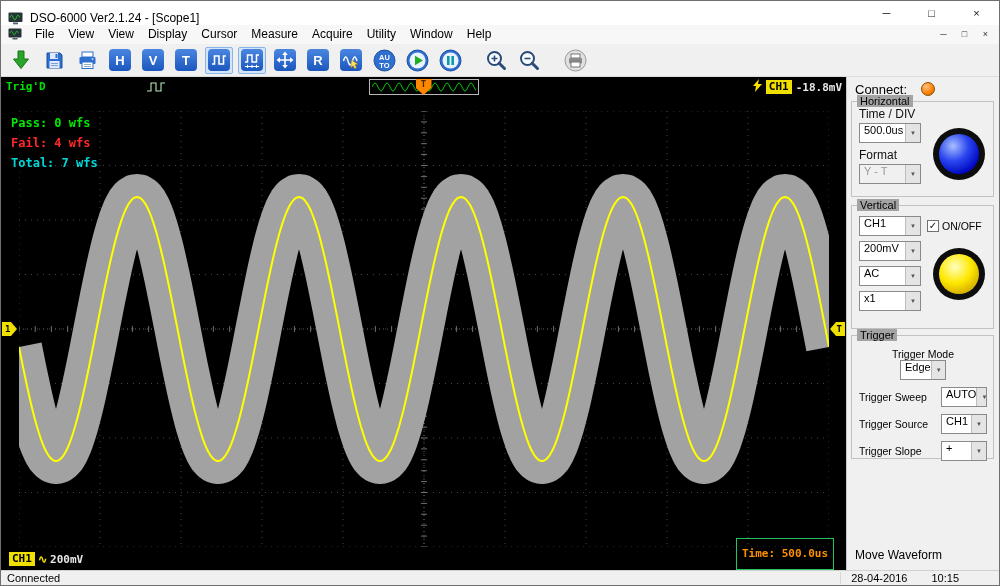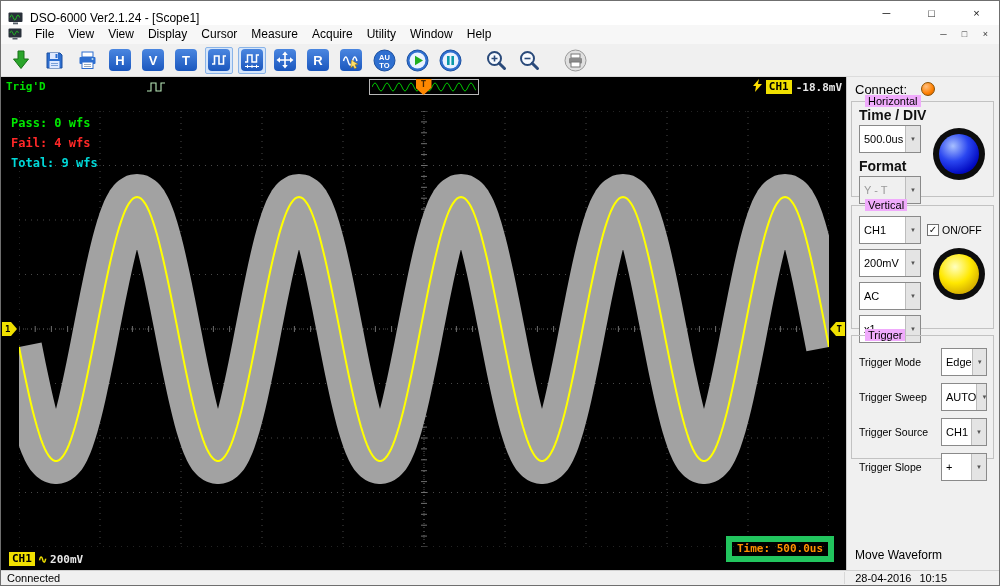--- a/index.html
+++ b/index.html
@@ -48,59 +48,59 @@
   .scope{flex:1;position:relative;background:#000;overflow:hidden;}
   .scope-svg{position:absolute;left:18px;top:14px;}
   .passfail{position:absolute;left:10px;top:16px;z-index:2;}
   .pf{font:bold 12px "DejaVu Sans Mono",monospace;line-height:20px;}
   .pass{color:#00e800;}.fail{color:#ff2828;}.total{color:#00d8d8;}
   .lmarker{position:absolute;left:1px;top:225px;width:15px;height:14px;background:#f0e000;clip-path:polygon(0 0,60% 0,100% 50%,60% 100%,0 100%);color:#000;font:bold 9px "DejaVu Sans Mono",monospace;display:flex;align-items:center;padding-left:3px;z-index:2;}
   .rmarker{position:absolute;right:1px;top:225px;width:15px;height:14px;background:#f0e000;clip-path:polygon(100% 0,40% 0,0 50%,40% 100%,100% 100%);color:#000;font:bold 9px "DejaVu Sans Mono",monospace;display:flex;align-items:center;justify-content:flex-end;padding-right:3px;z-index:2;}
   .ch-readout{position:absolute;left:8px;bottom:4px;display:flex;align-items:center;gap:3px;z-index:2;}
   .coupling{color:#f0e000;font:bold 11px "DejaVu Sans Mono",monospace;}
   .scale{color:#e8e8e8;font:bold 11px "DejaVu Sans Mono",monospace;}
-  .time-box{position:absolute;right:12px;bottom:8px;color:#ff9000;font:bold 11px "DejaVu Sans Mono",monospace;border:6px solid #22c55e;padding:0 5px;line-height:14px;z-index:2;}
+  .time-box{position:absolute;right:12px;bottom:0;color:#ff9000;font:bold 11px "DejaVu Sans Mono",monospace;border:1px solid #22c55e;padding:8px 5px;line-height:14px;z-index:2;}
 
   
   .rightpanel{width:153px;position:relative;background:#f0f0f0;border-left:1px solid #c8c8c8;flex:0 0 auto;font-size:11px;}
   .connect-row{position:absolute;top:5px;left:8px;right:8px;height:16px;}
   .connect-lbl{font-size:13px;line-height:16px;}
   .connect-dot{position:absolute;left:66px;top:0;width:14px;height:14px;border-radius:50%;background:radial-gradient(circle at 35% 30%,#ffc080,#ff8000 60%,#c05800);border:1px solid #8a5000;}
   .group{position:absolute;left:4px;width:143px;border:1px solid #c2c2c2;}
   .g-horizontal{top:24px;height:96px;}
   .g-vertical{top:128px;height:124px;}
   .g-trigger{top:258px;height:124px;}
-  .gtitle{position:absolute;top:-7px;left:5px;background:#f0abfc;padding:0 3px;font-size:11px;color:#000;margin-left:8px;}
-  .gl{font-size:14px;margin:5px 0 2px 7px;color:#111;font-weight:bold;}
-  .combo{height:28px;background:#fff;border:1px solid #8a8a8a;display:flex;align-items:center;overflow:hidden;}
+  .gtitle{position:absolute;top:-7px;left:5px;background:#a3a3a3;padding:0 3px;font-size:11px;color:#000;}
+  .gl{font-size:12px;margin:5px 0 2px 7px;color:#111;}
+  .combo{height:20px;background:#fff;border:1px solid #8a8a8a;display:flex;overflow:hidden;}
   .combo .cval{flex:1;padding-left:4px;font-size:11px;white-space:nowrap;}
   .combo .carr{width:15px;height:100%;background:#e4e4e4;border-left:1px solid #bdbdbd;display:flex;align-items:center;justify-content:center;font-size:6px;color:#555;flex:0 0 auto;}
   .combo.w62{width:62px;margin-left:7px;}
   .combo.disabled{background:#f0f0f0;}
   .combo.disabled .cval{color:#9a9a9a;}
   .combo.small{width:46px;}
   .knob{position:absolute;width:52px;height:52px;border-radius:50%;background:#0d0d0d;display:flex;align-items:center;justify-content:center;}
   .knob .knob-core{width:40px;height:40px;border-radius:50%;}
   .knob.blue .knob-core{background:radial-gradient(circle at 35% 30%,#a8c0ff,#2a46f0 40%,#0008c0 75%,#000050 100%);}
   .knob.yellow .knob-core{background:radial-gradient(circle at 40% 32%,#ffffc0,#ffe800 45%,#d0a800 80%,#907400 100%);}
   .g-horizontal .knob{right:8px;top:26px;}
   .g-vertical .knob{right:8px;top:42px;}
   .vrow{display:flex;align-items:center;margin-top:10px;margin-bottom:5px;}
   .cb{display:flex;align-items:center;gap:3px;font-size:10.5px;margin-left:6px;}
   .cbbox{width:12px;height:12px;border:1px solid #707070;background:#fff;font-size:10px;line-height:10px;text-align:center;color:#111;}
   .g-vertical .combo.w62{margin-bottom:5px;}
   .vrow .combo.w62{margin-bottom:0;}
   .trig-row{display:flex;align-items:center;justify-content:space-between;margin:7px 6px 0 7px;}
-  .trig-row:first-child{margin-top:12px;}
+  .trig-row:first-child{margin-top:12px;flex-direction:column;}
   .trig-lbl{font-size:10.5px;}
   .move-wf{position:absolute;bottom:8px;left:8px;font-size:12px;color:#000;}
 
   
   .statusbar{height:15px;display:flex;align-items:center;padding-left:6px;font-size:11px;background:#f0f0f0;border-top:1px solid #d0d0d0;flex:0 0 auto;position:relative;color:#000;}
-  .sb-right{position:absolute;right:52px;display:flex;gap:8px;border-left:1px solid #d8d8d8;padding-left:10px;}
+  .sb-right{position:absolute;right:40px;display:flex;gap:24px;border-left:1px solid #d8d8d8;padding-left:10px;}
 </style>
 </head>
 <body>
 
 <div class="window">
 
   <div class="titlebar">
     <span class="app-icon">
       <svg width="15" height="13" viewBox="0 0 15 13">
           <rect x="0.5" y="0.5" width="14" height="9.5" rx="1" fill="#28303a" stroke="#50holder" stroke-width="0"></rect>
@@ -329,21 +329,21 @@
             <line x1="0" y1="436.0" x2="810" y2="436.0" stroke="#474747" stroke-width="1" stroke-dasharray="1 5"></line>
             <line x1="405" y1="0" x2="405" y2="436" stroke="#5a5a5a" stroke-width="1" stroke-dasharray="1 3"></line>
             <line x1="0" y1="218" x2="810" y2="218" stroke="#5a5a5a" stroke-width="1" stroke-dasharray="1 3"></line>
             <path d="M0.0 215 V221 M16.2 215 V221 M32.4 215 V221 M48.6 215 V221 M64.8 215 V221 M81.0 215 V221 M97.2 215 V221 M113.4 215 V221 M129.6 215 V221 M145.8 215 V221 M162.0 215 V221 M178.2 215 V221 M194.4 215 V221 M210.6 215 V221 M226.8 215 V221 M243.0 215 V221 M259.2 215 V221 M275.4 215 V221 M291.6 215 V221 M307.8 215 V221 M324.0 215 V221 M340.2 215 V221 M356.4 215 V221 M372.6 215 V221 M388.8 215 V221 M405.0 215 V221 M421.2 215 V221 M437.4 215 V221 M453.6 215 V221 M469.8 215 V221 M486.0 215 V221 M502.2 215 V221 M518.4 215 V221 M534.6 215 V221 M550.8 215 V221 M567.0 215 V221 M583.2 215 V221 M599.4 215 V221 M615.6 215 V221 M631.8 215 V221 M648.0 215 V221 M664.2 215 V221 M680.4 215 V221 M696.6 215 V221 M712.8 215 V221 M729.0 215 V221 M745.2 215 V221 M761.4 215 V221 M777.6 215 V221 M793.8 215 V221 M810.0 215 V221 M402 0.0 H408 M402 10.9 H408 M402 21.8 H408 M402 32.7 H408 M402 43.6 H408 M402 54.5 H408 M402 65.4 H408 M402 76.3 H408 M402 87.2 H408 M402 98.1 H408 M402 109.0 H408 M402 119.9 H408 M402 130.8 H408 M402 141.7 H408 M402 152.6 H408 M402 163.5 H408 M402 174.4 H408 M402 185.3 H408 M402 196.2 H408 M402 207.1 H408 M402 218.0 H408 M402 228.9 H408 M402 239.8 H408 M402 250.7 H408 M402 261.6 H408 M402 272.5 H408 M402 283.4 H408 M402 294.3 H408 M402 305.2 H408 M402 316.1 H408 M402 327.0 H408 M402 337.9 H408 M402 348.8 H408 M402 359.7 H408 M402 370.6 H408 M402 381.5 H408 M402 392.4 H408 M402 403.3 H408 M402 414.2 H408 M402 425.1 H408 M402 436.0 H408 " stroke="#6e6e6e" stroke-width="1" fill="none"></path>
             <path d="M0 235.9 L2 245.9 L4 255.9 L6 265.5 L8 274.9 L10 284.0 L12 292.7 L14 300.9 L16 308.6 L18 315.8 L20 322.3 L22 328.3 L24 333.6 L26 338.2 L28 342.0 L30 345.2 L32 347.5 L34 349.1 L36 349.9 L38 349.9 L40 349.1 L42 347.5 L44 345.2 L46 342.0 L48 338.2 L50 333.6 L52 328.3 L54 322.3 L56 315.8 L58 308.6 L60 300.9 L62 292.7 L64 284.0 L66 274.9 L68 265.5 L70 255.9 L72 245.9 L74 235.9 L76 225.7 L78 215.4 L80 205.2 L82 195.1 L84 185.1 L86 175.3 L88 165.7 L90 156.5 L92 147.6 L94 139.2 L96 131.2 L98 123.8 L100 116.9 L102 110.6 L104 105.0 L106 100.0 L108 95.8 L110 92.3 L112 89.6 L114 87.6 L116 86.4 L118 86.0 L120 86.4 L122 87.6 L124 89.6 L126 92.3 L128 95.8 L130 100.0 L132 105.0 L134 110.6 L136 116.9 L138 123.8 L140 131.2 L142 139.2 L144 147.6 L146 156.5 L148 165.7 L150 175.3 L152 185.1 L154 195.1 L156 205.2 L158 215.4 L160 225.7 L162 235.9 L164 245.9 L166 255.9 L168 265.5 L170 274.9 L172 284.0 L174 292.7 L176 300.9 L178 308.6 L180 315.8 L182 322.3 L184 328.3 L186 333.6 L188 338.2 L190 342.0 L192 345.2 L194 347.5 L196 349.1 L198 349.9 L200 349.9 L202 349.1 L204 347.5 L206 345.2 L208 342.0 L210 338.2 L212 333.6 L214 328.3 L216 322.3 L218 315.8 L220 308.6 L222 300.9 L224 292.7 L226 284.0 L228 274.9 L230 265.5 L232 255.9 L234 245.9 L236 235.9 L238 225.7 L240 215.4 L242 205.2 L244 195.1 L246 185.1 L248 175.3 L250 165.7 L252 156.5 L254 147.6 L256 139.2 L258 131.2 L260 123.8 L262 116.9 L264 110.6 L266 105.0 L268 100.0 L270 95.8 L272 92.3 L274 89.6 L276 87.6 L278 86.4 L280 86.0 L282 86.4 L284 87.6 L286 89.6 L288 92.3 L290 95.8 L292 100.0 L294 105.0 L296 110.6 L298 116.9 L300 123.8 L302 131.2 L304 139.2 L306 147.6 L308 156.5 L310 165.7 L312 175.3 L314 185.1 L316 195.1 L318 205.2 L320 215.4 L322 225.7 L324 235.9 L326 245.9 L328 255.9 L330 265.5 L332 274.9 L334 284.0 L336 292.7 L338 300.9 L340 308.6 L342 315.8 L344 322.3 L346 328.3 L348 333.6 L350 338.2 L352 342.0 L354 345.2 L356 347.5 L358 349.1 L360 349.9 L362 349.9 L364 349.1 L366 347.5 L368 345.2 L370 342.0 L372 338.2 L374 333.6 L376 328.3 L378 322.3 L380 315.8 L382 308.6 L384 300.9 L386 292.7 L388 284.0 L390 274.9 L392 265.5 L394 255.9 L396 245.9 L398 235.9 L400 225.7 L402 215.4 L404 205.2 L406 195.1 L408 185.1 L410 175.3 L412 165.7 L414 156.5 L416 147.6 L418 139.2 L420 131.2 L422 123.8 L424 116.9 L426 110.6 L428 105.0 L430 100.0 L432 95.8 L434 92.3 L436 89.6 L438 87.6 L440 86.4 L442 86.0 L444 86.4 L446 87.6 L448 89.6 L450 92.3 L452 95.8 L454 100.0 L456 105.0 L458 110.6 L460 116.9 L462 123.8 L464 131.2 L466 139.2 L468 147.6 L470 156.5 L472 165.7 L474 175.3 L476 185.1 L478 195.1 L480 205.2 L482 215.4 L484 225.7 L486 235.9 L488 245.9 L490 255.9 L492 265.5 L494 274.9 L496 284.0 L498 292.7 L500 300.9 L502 308.6 L504 315.8 L506 322.3 L508 328.3 L510 333.6 L512 338.2 L514 342.0 L516 345.2 L518 347.5 L520 349.1 L522 349.9 L524 349.9 L526 349.1 L528 347.5 L530 345.2 L532 342.0 L534 338.2 L536 333.6 L538 328.3 L540 322.3 L542 315.8 L544 308.6 L546 300.9 L548 292.7 L550 284.0 L552 274.9 L554 265.5 L556 255.9 L558 245.9 L560 235.9 L562 225.7 L564 215.4 L566 205.2 L568 195.1 L570 185.1 L572 175.3 L574 165.7 L576 156.5 L578 147.6 L580 139.2 L582 131.2 L584 123.8 L586 116.9 L588 110.6 L590 105.0 L592 100.0 L594 95.8 L596 92.3 L598 89.6 L600 87.6 L602 86.4 L604 86.0 L606 86.4 L608 87.6 L610 89.6 L612 92.3 L614 95.8 L616 100.0 L618 105.0 L620 110.6 L622 116.9 L624 123.8 L626 131.2 L628 139.2 L630 147.6 L632 156.5 L634 165.7 L636 175.3 L638 185.1 L640 195.1 L642 205.2 L644 215.4 L646 225.7 L648 235.9 L650 245.9 L652 255.9 L654 265.5 L656 274.9 L658 284.0 L660 292.7 L662 300.9 L664 308.6 L666 315.8 L668 322.3 L670 328.3 L672 333.6 L674 338.2 L676 342.0 L678 345.2 L680 347.5 L682 349.1 L684 349.9 L686 349.9 L688 349.1 L690 347.5 L692 345.2 L694 342.0 L696 338.2 L698 333.6 L700 328.3 L702 322.3 L704 315.8 L706 308.6 L708 300.9 L710 292.7 L712 284.0 L714 274.9 L716 265.5 L718 255.9 L720 245.9 L722 235.9 L724 225.7 L726 215.4 L728 205.2 L730 195.1 L732 185.1 L734 175.3 L736 165.7 L738 156.5 L740 147.6 L742 139.2 L744 131.2 L746 123.8 L748 116.9 L750 110.6 L752 105.0 L754 100.0 L756 95.8 L758 92.3 L760 89.6 L762 87.6 L764 86.4 L766 86.0 L768 86.4 L770 87.6 L772 89.6 L774 92.3 L776 95.8 L778 100.0 L780 105.0 L782 110.6 L784 116.9 L786 123.8 L788 131.2 L790 139.2 L792 147.6 L794 156.5 L796 165.7 L798 175.3 L800 185.1 L802 195.1 L804 205.2 L806 215.4 L808 225.7 L810 235.9 " fill="none" stroke="#a2a2a2" stroke-width="46" stroke-linejoin="round"></path>
             <path d="M0 235.9 L2 245.9 L4 255.9 L6 265.5 L8 274.9 L10 284.0 L12 292.7 L14 300.9 L16 308.6 L18 315.8 L20 322.3 L22 328.3 L24 333.6 L26 338.2 L28 342.0 L30 345.2 L32 347.5 L34 349.1 L36 349.9 L38 349.9 L40 349.1 L42 347.5 L44 345.2 L46 342.0 L48 338.2 L50 333.6 L52 328.3 L54 322.3 L56 315.8 L58 308.6 L60 300.9 L62 292.7 L64 284.0 L66 274.9 L68 265.5 L70 255.9 L72 245.9 L74 235.9 L76 225.7 L78 215.4 L80 205.2 L82 195.1 L84 185.1 L86 175.3 L88 165.7 L90 156.5 L92 147.6 L94 139.2 L96 131.2 L98 123.8 L100 116.9 L102 110.6 L104 105.0 L106 100.0 L108 95.8 L110 92.3 L112 89.6 L114 87.6 L116 86.4 L118 86.0 L120 86.4 L122 87.6 L124 89.6 L126 92.3 L128 95.8 L130 100.0 L132 105.0 L134 110.6 L136 116.9 L138 123.8 L140 131.2 L142 139.2 L144 147.6 L146 156.5 L148 165.7 L150 175.3 L152 185.1 L154 195.1 L156 205.2 L158 215.4 L160 225.7 L162 235.9 L164 245.9 L166 255.9 L168 265.5 L170 274.9 L172 284.0 L174 292.7 L176 300.9 L178 308.6 L180 315.8 L182 322.3 L184 328.3 L186 333.6 L188 338.2 L190 342.0 L192 345.2 L194 347.5 L196 349.1 L198 349.9 L200 349.9 L202 349.1 L204 347.5 L206 345.2 L208 342.0 L210 338.2 L212 333.6 L214 328.3 L216 322.3 L218 315.8 L220 308.6 L222 300.9 L224 292.7 L226 284.0 L228 274.9 L230 265.5 L232 255.9 L234 245.9 L236 235.9 L238 225.7 L240 215.4 L242 205.2 L244 195.1 L246 185.1 L248 175.3 L250 165.7 L252 156.5 L254 147.6 L256 139.2 L258 131.2 L260 123.8 L262 116.9 L264 110.6 L266 105.0 L268 100.0 L270 95.8 L272 92.3 L274 89.6 L276 87.6 L278 86.4 L280 86.0 L282 86.4 L284 87.6 L286 89.6 L288 92.3 L290 95.8 L292 100.0 L294 105.0 L296 110.6 L298 116.9 L300 123.8 L302 131.2 L304 139.2 L306 147.6 L308 156.5 L310 165.7 L312 175.3 L314 185.1 L316 195.1 L318 205.2 L320 215.4 L322 225.7 L324 235.9 L326 245.9 L328 255.9 L330 265.5 L332 274.9 L334 284.0 L336 292.7 L338 300.9 L340 308.6 L342 315.8 L344 322.3 L346 328.3 L348 333.6 L350 338.2 L352 342.0 L354 345.2 L356 347.5 L358 349.1 L360 349.9 L362 349.9 L364 349.1 L366 347.5 L368 345.2 L370 342.0 L372 338.2 L374 333.6 L376 328.3 L378 322.3 L380 315.8 L382 308.6 L384 300.9 L386 292.7 L388 284.0 L390 274.9 L392 265.5 L394 255.9 L396 245.9 L398 235.9 L400 225.7 L402 215.4 L404 205.2 L406 195.1 L408 185.1 L410 175.3 L412 165.7 L414 156.5 L416 147.6 L418 139.2 L420 131.2 L422 123.8 L424 116.9 L426 110.6 L428 105.0 L430 100.0 L432 95.8 L434 92.3 L436 89.6 L438 87.6 L440 86.4 L442 86.0 L444 86.4 L446 87.6 L448 89.6 L450 92.3 L452 95.8 L454 100.0 L456 105.0 L458 110.6 L460 116.9 L462 123.8 L464 131.2 L466 139.2 L468 147.6 L470 156.5 L472 165.7 L474 175.3 L476 185.1 L478 195.1 L480 205.2 L482 215.4 L484 225.7 L486 235.9 L488 245.9 L490 255.9 L492 265.5 L494 274.9 L496 284.0 L498 292.7 L500 300.9 L502 308.6 L504 315.8 L506 322.3 L508 328.3 L510 333.6 L512 338.2 L514 342.0 L516 345.2 L518 347.5 L520 349.1 L522 349.9 L524 349.9 L526 349.1 L528 347.5 L530 345.2 L532 342.0 L534 338.2 L536 333.6 L538 328.3 L540 322.3 L542 315.8 L544 308.6 L546 300.9 L548 292.7 L550 284.0 L552 274.9 L554 265.5 L556 255.9 L558 245.9 L560 235.9 L562 225.7 L564 215.4 L566 205.2 L568 195.1 L570 185.1 L572 175.3 L574 165.7 L576 156.5 L578 147.6 L580 139.2 L582 131.2 L584 123.8 L586 116.9 L588 110.6 L590 105.0 L592 100.0 L594 95.8 L596 92.3 L598 89.6 L600 87.6 L602 86.4 L604 86.0 L606 86.4 L608 87.6 L610 89.6 L612 92.3 L614 95.8 L616 100.0 L618 105.0 L620 110.6 L622 116.9 L624 123.8 L626 131.2 L628 139.2 L630 147.6 L632 156.5 L634 165.7 L636 175.3 L638 185.1 L640 195.1 L642 205.2 L644 215.4 L646 225.7 L648 235.9 L650 245.9 L652 255.9 L654 265.5 L656 274.9 L658 284.0 L660 292.7 L662 300.9 L664 308.6 L666 315.8 L668 322.3 L670 328.3 L672 333.6 L674 338.2 L676 342.0 L678 345.2 L680 347.5 L682 349.1 L684 349.9 L686 349.9 L688 349.1 L690 347.5 L692 345.2 L694 342.0 L696 338.2 L698 333.6 L700 328.3 L702 322.3 L704 315.8 L706 308.6 L708 300.9 L710 292.7 L712 284.0 L714 274.9 L716 265.5 L718 255.9 L720 245.9 L722 235.9 L724 225.7 L726 215.4 L728 205.2 L730 195.1 L732 185.1 L734 175.3 L736 165.7 L738 156.5 L740 147.6 L742 139.2 L744 131.2 L746 123.8 L748 116.9 L750 110.6 L752 105.0 L754 100.0 L756 95.8 L758 92.3 L760 89.6 L762 87.6 L764 86.4 L766 86.0 L768 86.4 L770 87.6 L772 89.6 L774 92.3 L776 95.8 L778 100.0 L780 105.0 L782 110.6 L784 116.9 L786 123.8 L788 131.2 L790 139.2 L792 147.6 L794 156.5 L796 165.7 L798 175.3 L800 185.1 L802 195.1 L804 205.2 L806 215.4 L808 225.7 L810 235.9 " fill="none" stroke="#ffff00" stroke-width="2"></path>
           </svg>
         <div class="passfail">
           <div class="pf pass">Pass: 0 wfs</div>
           <div class="pf fail">Fail: 4 wfs</div>
-          <div class="pf total">Total: 9 wfs</div>
+          <div class="pf total">Total: 7 wfs</div>
         </div>
         <div class="lmarker">1</div>
         <div class="rmarker">T</div>
         <div class="ch-readout">
           <span class="ch-badge">CH1</span>
           <span class="coupling">∿</span>
           <span class="scale">200mV</span>
         </div>
         <div class="time-box">Time: 500.0us</div>
       </div>

